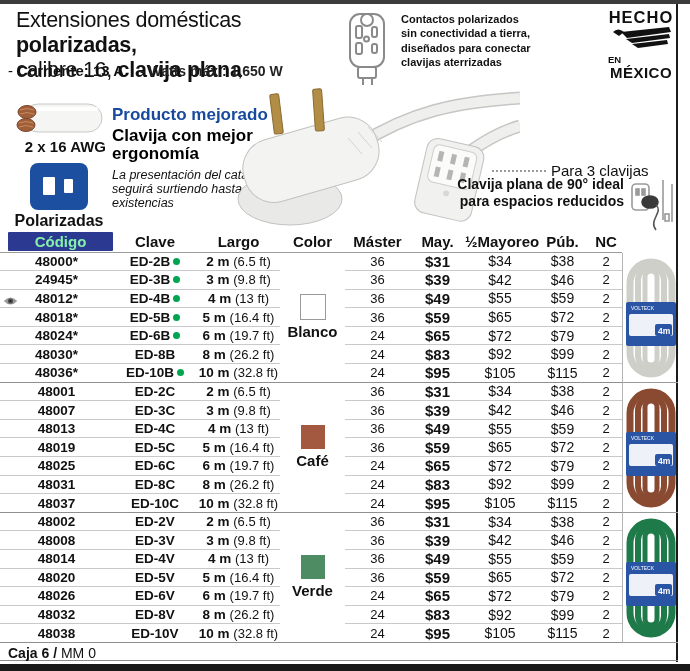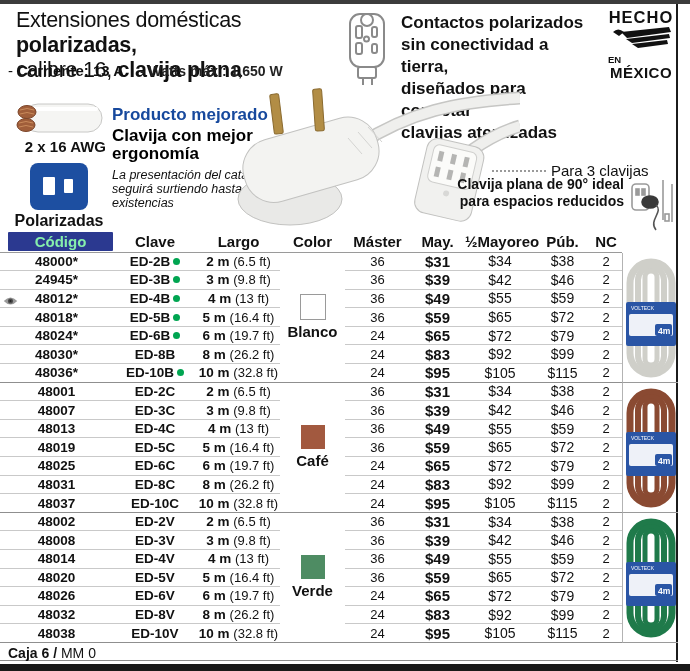--- a/index.html
+++ b/index.html
@@ -13,21 +13,21 @@
   .bottom-bar{left:0;bottom:0;width:690px;height:7px;background:#191919;}
   .footer-line{left:0;bottom:10px;width:678px;height:1px;background:#8d8d8d;}
 
   
   .title{left:16px;top:8px;width:340px;font-size:21.5px;line-height:1.16;letter-spacing:-0.3px;font-weight:normal;margin:0;}
   .title b{font-weight:bold;}
   .spec-current{left:8px;top:62px;font-size:15px;}
   .spec-current b{font-weight:bold;}
   .spec-watts{left:140px;top:63px;font-size:14px;font-weight:bold;color:#222;}
   .adapter-icon{left:344px;top:9px;}
-  .polarized-note{left:401px;top:12px;width:195px;font-size:17px;font-weight:bold;line-height:1.3;}
+  .polarized-note{left:401px;top:12px;width:195px;font-size:11px;font-weight:bold;line-height:1.3;}
   .made-in{left:604px;top:8px;width:74px;text-align:center;}
   .made-in .hecho{font-size:16.5px;font-weight:bold;letter-spacing:1px;}
   .made-in .en{font-size:9.5px;font-weight:bold;text-align:left;margin-left:4px;line-height:0.8;}
   .made-in .mexico{font-size:15px;font-weight:bold;letter-spacing:0.5px;}
 
   
   .cable-img{left:12px;top:99px;}
   .awg-caption{left:10px;top:138px;width:96px;text-align:right;font-size:15px;font-weight:bold;}
   .pol-icon{left:30px;top:163px;width:58px;height:47px;border-radius:8px;}
   .pol-slot{position:absolute;background:#fff;border-radius:1px;}

